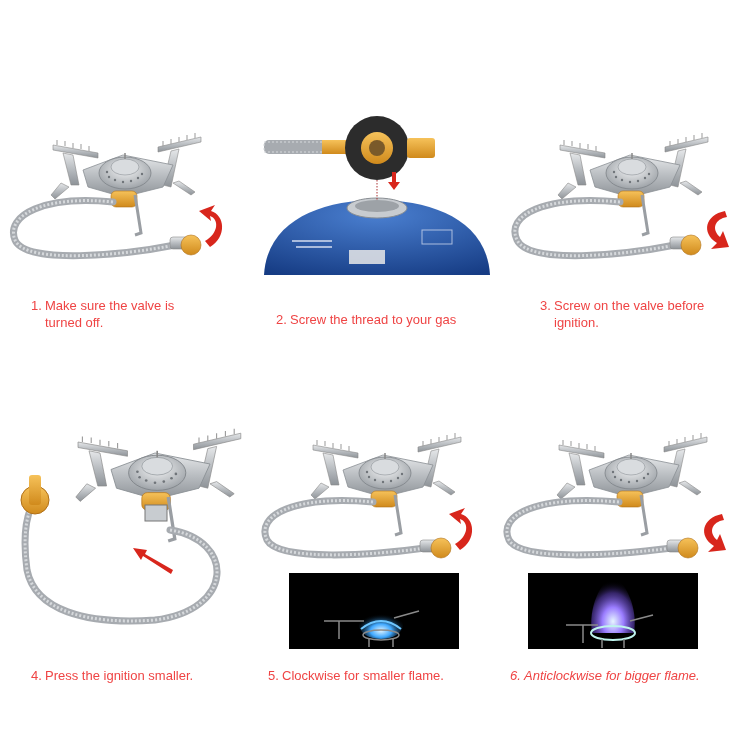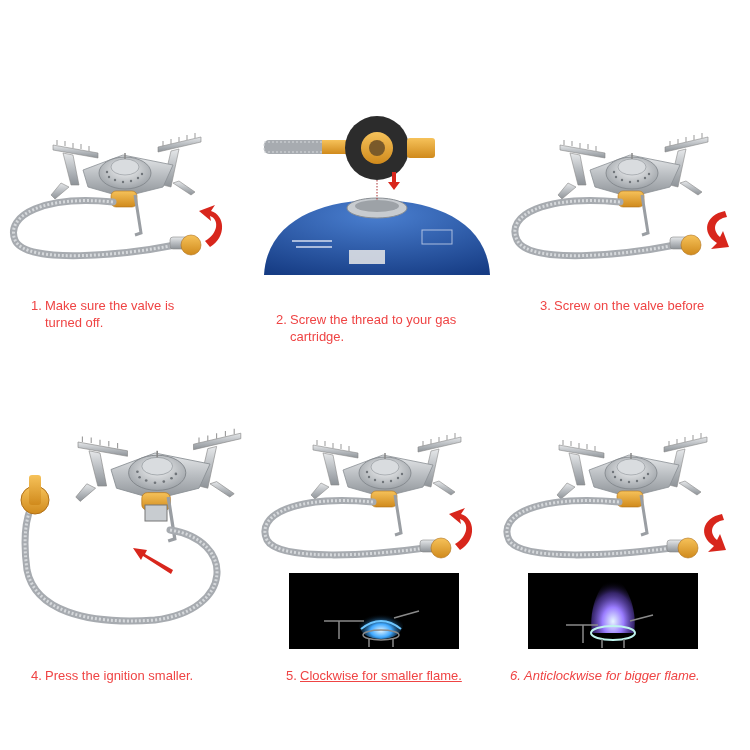--- a/index.html
+++ b/index.html
@@ -197,26 +197,26 @@
       </g>
   </svg>
 </div>
 
 <div class="caption" style="left:31px;top:297px;">
   <span class="num">1.</span><span>Make sure the valve is</span>
   <span class="line2">turned off.</span>
 </div>
 <div class="caption" style="left:276px;top:311px;">
   <span class="num">2.</span><span>Screw the thread to your gas</span>
-  <span class="line2">cartridge.</span>
 </div>
 <div class="caption" style="left:540px;top:297px;">
   <span class="num">3.</span><span>Screw on the valve before</span>
+  <span class="line2">ignition.</span>
 </div>
 <div class="caption" style="left:31px;top:667px;">
   <span class="num">4.</span><span>Press the ignition smaller.</span>
 </div>
-<div class="caption" style="left:286px;top:667px;text-decoration:underline;">
+<div class="caption" style="left:268px;top:667px;">
   <span class="num">5.</span><span>Clockwise for smaller flame.</span>
 </div>
 <div class="caption" style="left:510px;top:667px;font-style:italic;">
   <span class="num">6.</span><span>Anticlockwise for bigger flame.</span>
 </div>
 
 </body></html>

